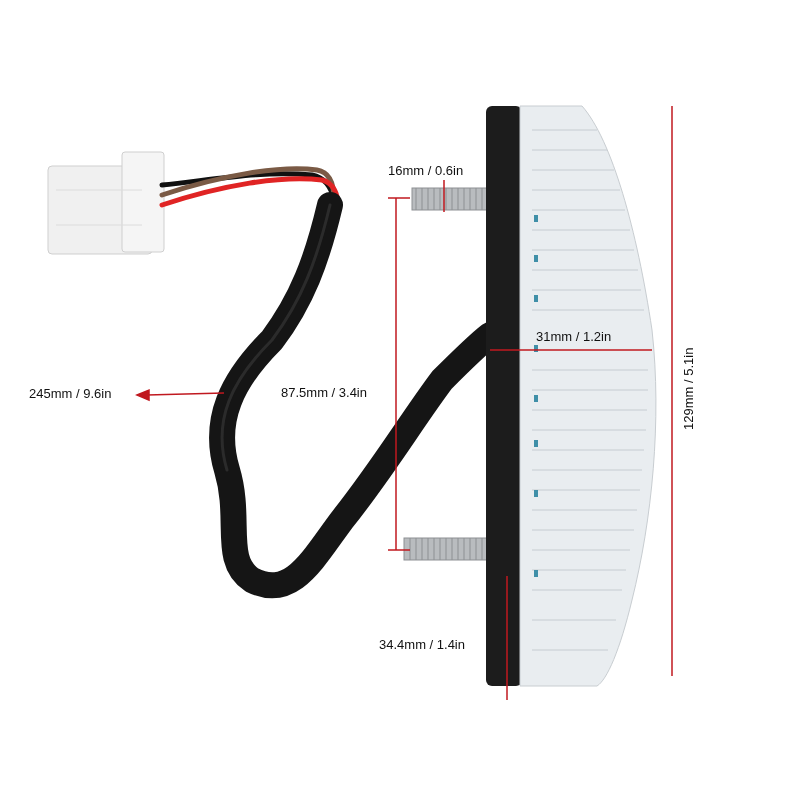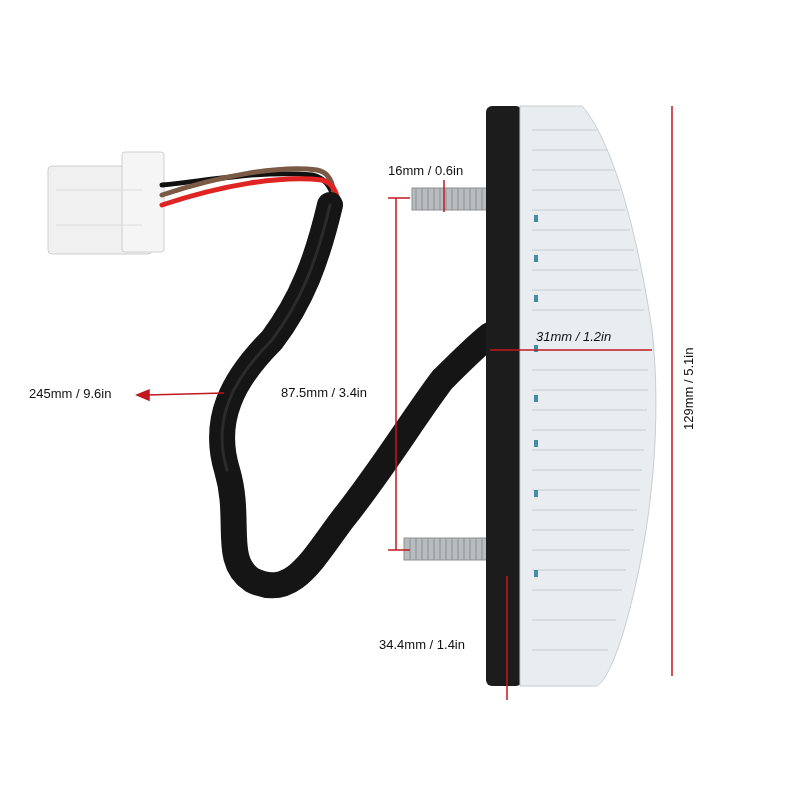--- a/index.html
+++ b/index.html
@@ -93,16 +93,16 @@
       <line x1="660" y1="106" x2="660" y2="676"></line>
       <line x1="495" y1="576" x2="495" y2="700"></line>
       <line x1="135" y1="395" x2="212" y2="393"></line>
       <polygon points="125,395 137,390 137,400"></polygon>
     </g>
   </svg>
 
   <span class="label" style="left:376px;top:164px;">16mm / 0.6in</span>
   <span class="label" style="left:17px;top:387px;">245mm / 9.6in</span>
   <span class="label" style="left:269px;top:386px;">87.5mm / 3.4in</span>
-  <span class="label" style="left:524px;top:330px;font-style:italic;">31mm / 1.2in</span>
+  <span class="label" style="left:524px;top:330px;">31mm / 1.2in</span>
   <span class="label vert" style="left:670px;top:430px;">129mm / 5.1in</span>
   <span class="label" style="left:367px;top:638px;">34.4mm / 1.4in</span>
 </div>
 
 </body></html>

